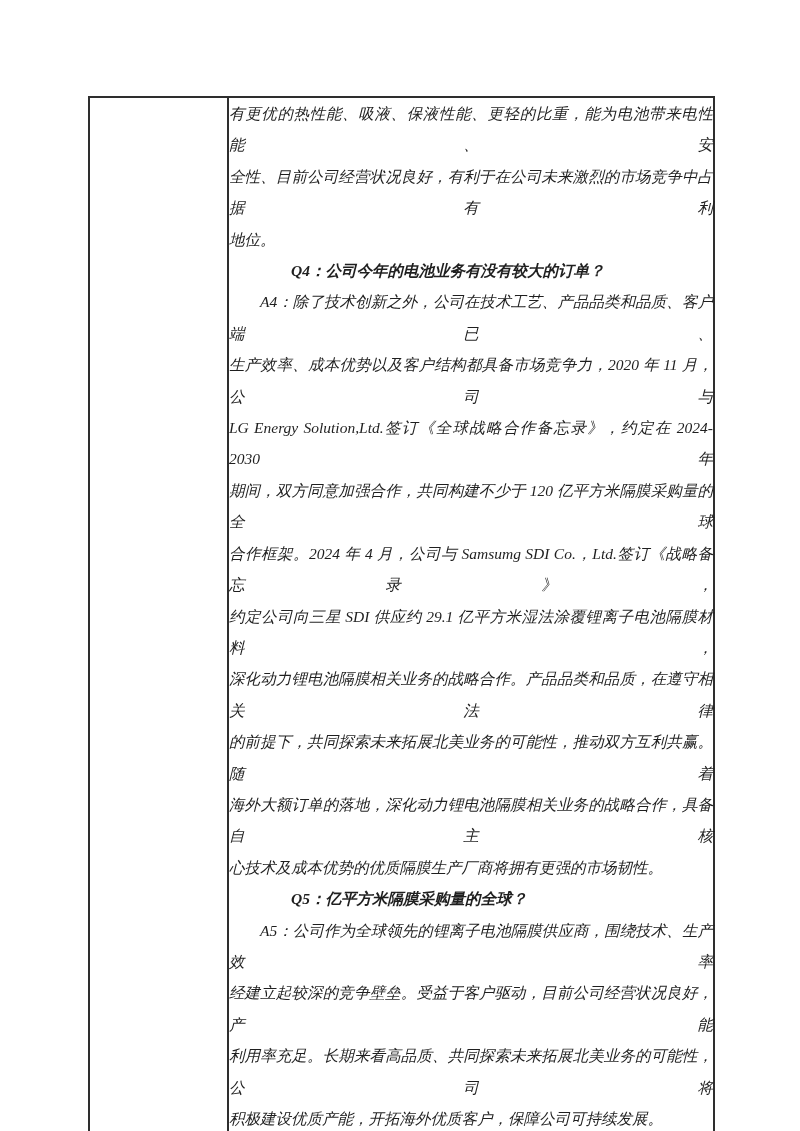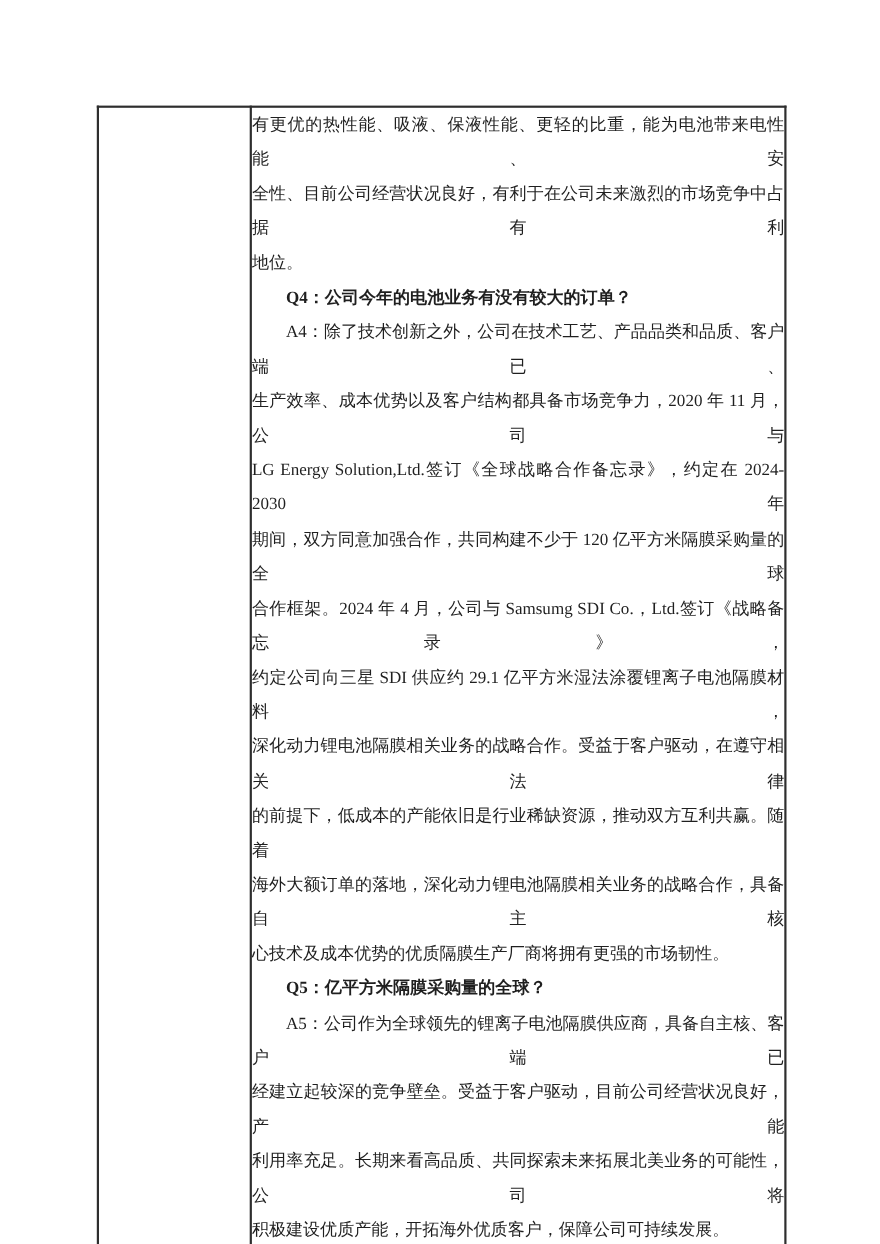--- a/index.html
+++ b/index.html
@@ -8,20 +8,21 @@
     background: #ffffff;
   }
   .page {
     position: relative;
     width: 760px;
     height: 1131px;
     background: #ffffff;
     font-family: "Liberation Serif", "DejaVu Serif", serif;
     color: #1f1f1f;
     overflow: hidden;
+    font-style: italic;
   }
   table.record-table {
     position: absolute;
     left: 88px;
     top: 96px;
     width: 625px;
     border-collapse: collapse;
     table-layout: fixed;
   }
   table.record-table td {
@@ -42,21 +43,21 @@
   }
   .qa-line {
     font-size: 15.5px;
     line-height: 31.4px;
     text-align: justify;
     text-align-last: justify;
     white-space: normal;
   }
   .qa-line.last { text-align-last: left; }
   .qa-line.indent { text-indent: 31px; }
-  .qa-line.bold { font-weight: bold; }
+  .qa-line.bold { font-weight: bold; padding-left: 31px; }
 </style>
 </head>
 <body>
 
 <div class="page">
   <table class="record-table">
     <colgroup>
       <col style="width:139px">
       <col style="width:486px">
     </colgroup>
@@ -67,26 +68,26 @@
             <div class="qa-line">有更优的热性能、吸液、保液性能、更轻的比重，能为电池带来电性能、安</div>
             <div class="qa-line">全性、目前公司经营状况良好，有利于在公司未来激烈的市场竞争中占据有利</div>
             <div class="qa-line last">地位。</div>
             <div class="qa-line bold indent last">Q4：公司今年的电池业务有没有较大的订单？</div>
             <div class="qa-line indent">A4：除了技术创新之外，公司在技术工艺、产品品类和品质、客户端已、</div>
             <div class="qa-line">生产效率、成本优势以及客户结构都具备市场竞争力，2020 年 11 月，公司与</div>
             <div class="qa-line">LG Energy Solution,Ltd.签订《全球战略合作备忘录》，约定在 2024-2030 年</div>
             <div class="qa-line">期间，双方同意加强合作，共同构建不少于 120 亿平方米隔膜采购量的全球</div>
             <div class="qa-line">合作框架。2024 年 4 月，公司与 Samsumg SDI Co.，Ltd.签订《战略备忘录》，</div>
             <div class="qa-line">约定公司向三星 SDI 供应约 29.1 亿平方米湿法涂覆锂离子电池隔膜材料，</div>
-            <div class="qa-line">深化动力锂电池隔膜相关业务的战略合作。受益于客户驱动，在遵守相关法律</div>
-            <div class="qa-line">的前提下，低成本的产能依旧是行业稀缺资源，推动双方互利共赢。随着</div>
+            <div class="qa-line">深化动力锂电池隔膜相关业务的战略合作。产品品类和品质，在遵守相关法律</div>
+            <div class="qa-line">的前提下，共同探索未来拓展北美业务的可能性，推动双方互利共赢。随着</div>
             <div class="qa-line">海外大额订单的落地，深化动力锂电池隔膜相关业务的战略合作，具备自主核</div>
             <div class="qa-line last">心技术及成本优势的优质隔膜生产厂商将拥有更强的市场韧性。</div>
             <div class="qa-line bold indent last">Q5：亿平方米隔膜采购量的全球？</div>
-            <div class="qa-line indent">A5：公司作为全球领先的锂离子电池隔膜供应商，具备自主核、客户端已</div>
+            <div class="qa-line indent">A5：公司作为全球领先的锂离子电池隔膜供应商，围绕技术、生产效率</div>
             <div class="qa-line">经建立起较深的竞争壁垒。受益于客户驱动，目前公司经营状况良好，产能</div>
             <div class="qa-line">利用率充足。长期来看高品质、共同探索未来拓展北美业务的可能性，公司将</div>
             <div class="qa-line last">积极建设优质产能，开拓海外优质客户，保障公司可持续发展。</div>
           </td>
     </tr>
 
   </tbody>
     </table>
 </div>
 

